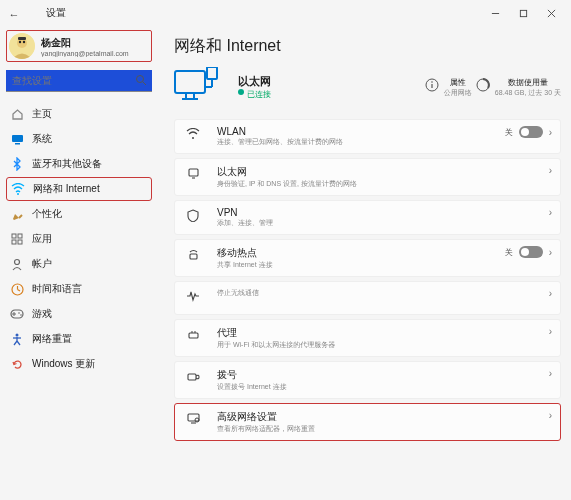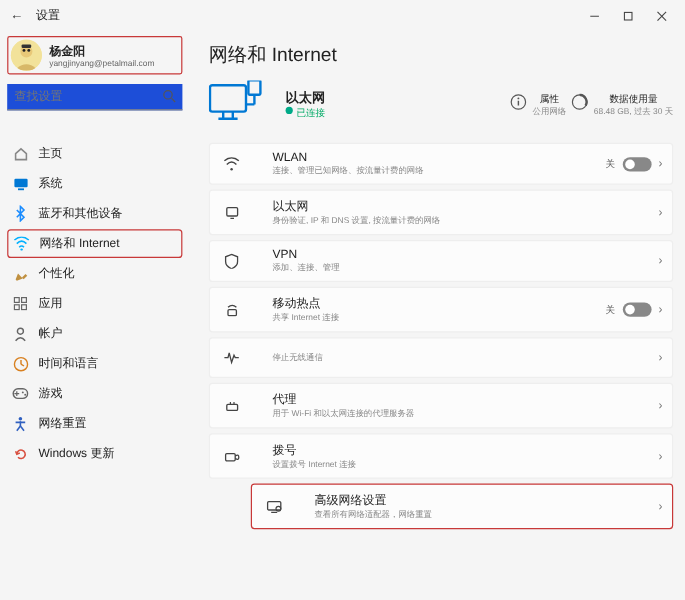--- a/index.html
+++ b/index.html
@@ -1,53 +1,53 @@
 <!DOCTYPE html>
 <html><head>
 <meta charset="utf-8">
 <style>
 *{box-sizing:border-box;margin:0;padding:0;font-family:"Segoe UI","Microsoft YaHei",sans-serif;}
 body{background:#f5f5f5;width:571px;height:500px;overflow:hidden;font-size:10px;color:#222;}
 .titlebar{display:flex;align-items:center;height:26px;padding:0 6px;}
 .titlebar .back{width:16px;text-align:center;color:#333;font-size:11px;}
-.titlebar .title{font-size:10px;margin-left:8px;}
+.titlebar .title{font-size:10px;margin-left:24px;}
 .titlebar .spacer{flex:1;}
 .winbtn{width:28px;height:26px;display:flex;align-items:center;justify-content:center;color:#444;}
 .winbtn svg{width:9px;height:9px;}
 .layout{display:flex;height:474px;}
 .sidebar{width:158px;padding:4px 6px 0 6px;display:flex;flex-direction:column;gap:2px;}
 .user{display:flex;align-items:center;gap:6px;padding:2px 2px;border:1.5px solid #c83838;border-radius:2px;}
 .avatar{width:26px;height:26px;border-radius:50%;background:#f5e6a3;display:flex;align-items:center;justify-content:center;overflow:hidden;}
 .avatar svg{width:26px;height:26px;}
 .userinfo{display:flex;flex-direction:column;overflow:hidden;}
 .username{font-size:10px;font-weight:600;}
 .usermail{font-size:7px;color:#666;}
 .search{position:relative;margin-top:6px;}
 .search input{width:100%;height:22px;border:none;border-bottom:1px solid #888;background:#1d4ed8;padding:0 22px 0 6px;font-size:10px;outline:none;}
 .search .sicon{position:absolute;right:5px;top:4px;color:#555;}
-.nav{margin-top:22px;display:flex;flex-direction:column;gap:1px;}
+.nav{margin-top:8px;display:flex;flex-direction:column;gap:1px;}
 .navitem{display:flex;align-items:center;gap:8px;height:24px;padding:0 4px;border-radius:3px;font-size:10px;color:#222;}
 .navitem .nicon{width:14px;height:14px;display:flex;align-items:center;justify-content:center;}
 .navitem.active{border:1.5px solid #c83838;}
 .content{flex:1;padding:4px 10px 0 16px;overflow:hidden;}
 .pageh{font-size:16px;font-weight:400;margin:6px 0 10px 0;}
 .status{display:flex;align-items:center;gap:18px;margin-bottom:12px;}
 .monitor{width:46px;height:40px;}
 .statustxt .stitle{font-size:11px;font-weight:600;}
 .statustxt .ssub{font-size:8px;color:#0a6;display:flex;gap:3px;}
 .dot{width:6px;height:6px;border-radius:50%;background:#0a8;}
 .props{display:flex;gap:4px;margin-left:auto;font-size:8px;text-align:center;}
 .prop{display:flex;gap:5px;align-items:flex-start;}
 .prop .picon{width:14px;height:14px;color:#555;margin-top:1px;}
 .prop .pl{display:flex;flex-direction:column;}
 .prop .pt{color:#222;}
 .prop .ps{color:#888;font-size:7px;}
 .cards{display:flex;flex-direction:column;gap:4px;}
-.card{background:#fcfcfc;border:1px solid #eee;border-radius:3px;display:flex;align-items:center;padding:6px 8px 6px 10px;gap:26px;min-height:34px;}
-.card.hl{border:1.5px solid #c83838;margin-left:35px;}
+.card{background:#fcfcfc;border:1px solid #eee;border-radius:3px;display:flex;align-items:flex-start;padding:6px 8px 6px 10px;gap:16px;min-height:34px;}
+.card.hl{border:1.5px solid #c83838;}
 .cicon{width:16px;height:16px;display:flex;align-items:center;justify-content:center;color:#444;}
 .ctext{flex:1;display:flex;flex-direction:column;}
 .ct{font-size:10px;}
 .cs{font-size:7px;color:#888;}
 .ctrl{display:flex;align-items:center;gap:6px;}
 .toggle{width:24px;height:12px;border-radius:7px;background:#888;position:relative;}
 .toggle::after{content:"";width:8px;height:8px;background:#fff;border-radius:50%;position:absolute;top:2px;left:2px;}
 .tlabel{font-size:8px;color:#555;}
 .chev{color:#777;font-size:10px;}
 </style>

